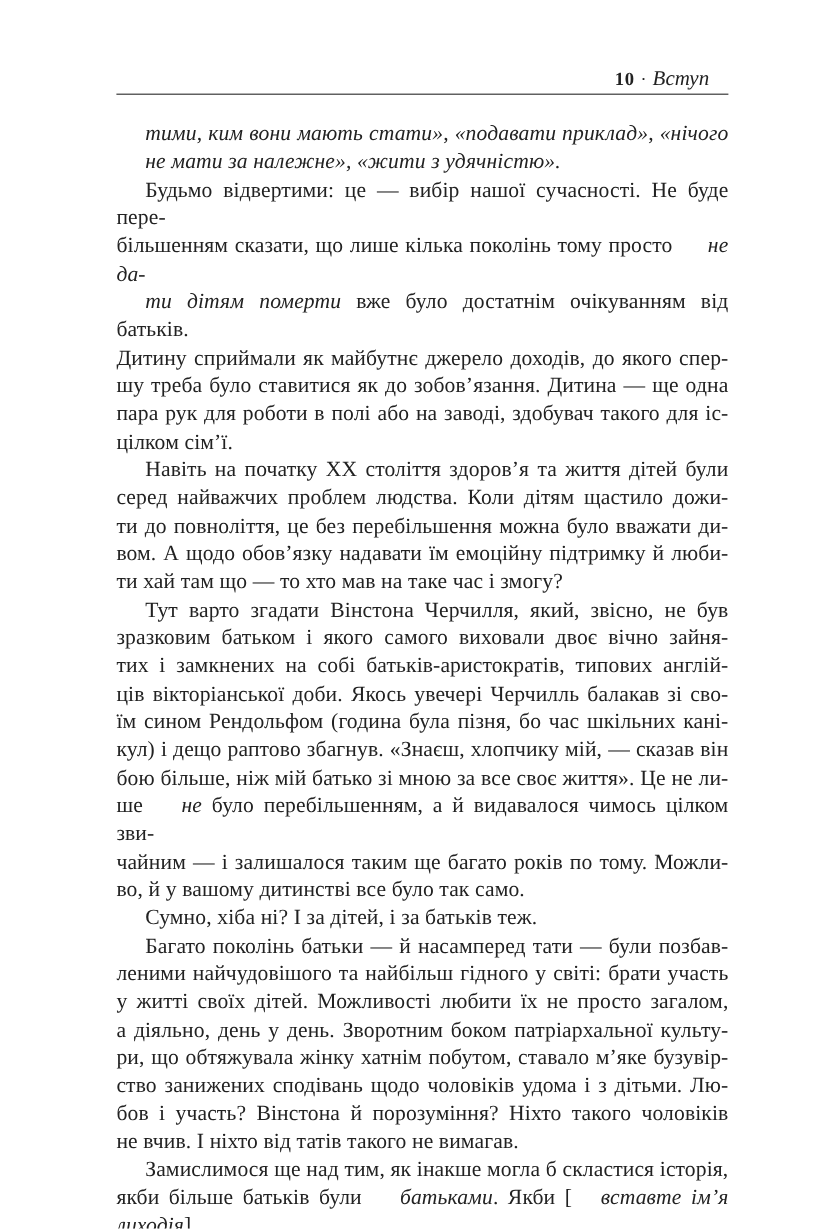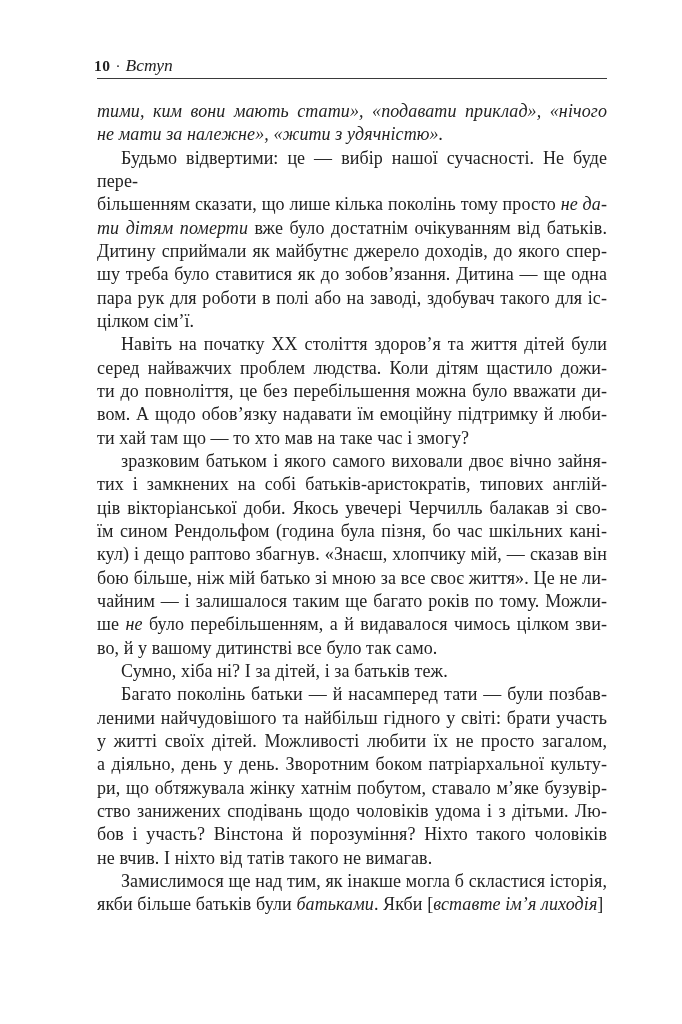--- a/index.html
+++ b/index.html
@@ -11,26 +11,27 @@
     position: relative;
     width: 682px;
     height: 1024px;
     background: var(--bg-color, #ffffff);
     color: var(--text-color, #222222);
     font-family: "Liberation Serif", "DejaVu Serif", serif;
     overflow: hidden;
   }
   .running-head {
     position: absolute;
-    left: 94px;
+    left: 81px;
     top: 54px;
     width: 510px;
     font-size: 17px;
     line-height: 22px;
     white-space: nowrap;
+    text-align: right;
   }
   .running-head .pagenum {
     font-weight: bold;
     font-size: 15.5px;
     letter-spacing: 0.5px;
   }
   .running-head .sep {
     font-size: 15px;
     padding: 0 5px;
   }
@@ -67,20 +68,21 @@
     white-space: normal;
   }
   .line.last {
     text-align-last: left;
   }
   .para.indent .line:first-child {
     text-indent: 24px;
   }
   .run.italic {
     font-style: italic;
+    margin-left: 24px;
   }
 </style>
 </head>
 <body>
 
 <div class="page" style="--bg-color: #ffffff; --text-color: #222222; --rule-color: #3a3a3a;">
   <header class="running-head">
     <span class="pagenum">10</span><span class="sep">·</span><span class="chapter">Вступ</span>
   </header>
   <hr class="rule">
@@ -99,28 +101,29 @@
         <div class="line last"><span class="run">цілком сім’ї.</span></div>
       </div>
       <div class="para indent">
         <div class="line"><span class="run">Навіть на початку XX століття здоров’я та життя дітей були</span></div>
         <div class="line"><span class="run">серед найважчих проблем людства. Коли дітям щастило дожи-</span></div>
         <div class="line"><span class="run">ти до повноліття, це без перебільшення можна було вважати ди-</span></div>
         <div class="line"><span class="run">вом. А щодо обов’язку надавати їм емоційну підтримку й люби-</span></div>
         <div class="line last"><span class="run">ти хай там що — то хто мав на таке час і змогу?</span></div>
       </div>
       <div class="para indent">
+        <div class="line"><span class="run">Тут варто згадати Вінстона Черчилля, який, звісно, не був</span></div>
         <div class="line"><span class="run">зразковим батьком і якого самого виховали двоє вічно зайня-</span></div>
         <div class="line"><span class="run">тих і замкнених на собі батьків-аристократів, типових англій-</span></div>
         <div class="line"><span class="run">ців вікторіанської доби. Якось увечері Черчилль балакав зі сво-</span></div>
         <div class="line"><span class="run">їм сином Рендольфом (година була пізня, бо час шкільних кані-</span></div>
         <div class="line"><span class="run">кул) і дещо раптово збагнув. «Знаєш, хлопчику мій, — сказав він</span></div>
         <div class="line"><span class="run">бою більше, ніж мій батько зі мною за все своє життя». Це не ли-</span></div>
+        <div class="line"><span class="run">ше </span><span class="run italic">не</span><span class="run"> було перебільшенням, а й видавалося чимось цілком зви-</span></div>
         <div class="line"><span class="run">чайним — і залишалося таким ще багато років по тому. Можли-</span></div>
-        <div class="line"><span class="run">ше </span><span class="run italic">не</span><span class="run"> було перебільшенням, а й видавалося чимось цілком зви-</span></div>
         <div class="line last"><span class="run">во, й у вашому дитинстві все було так само.</span></div>
       </div>
       <div class="para indent">
         <div class="line last"><span class="run">Сумно, хіба ні? І за дітей, і за батьків теж.</span></div>
       </div>
       <div class="para indent">
         <div class="line"><span class="run">Багато поколінь батьки — й насамперед тати — були позбав-</span></div>
         <div class="line"><span class="run">леними найчудовішого та найбільш гідного у світі: брати участь</span></div>
         <div class="line"><span class="run">у житті своїх дітей. Можливості любити їх не просто загалом,</span></div>
         <div class="line"><span class="run">а діяльно, день у день. Зворотним боком патріархальної культу-</span></div>

